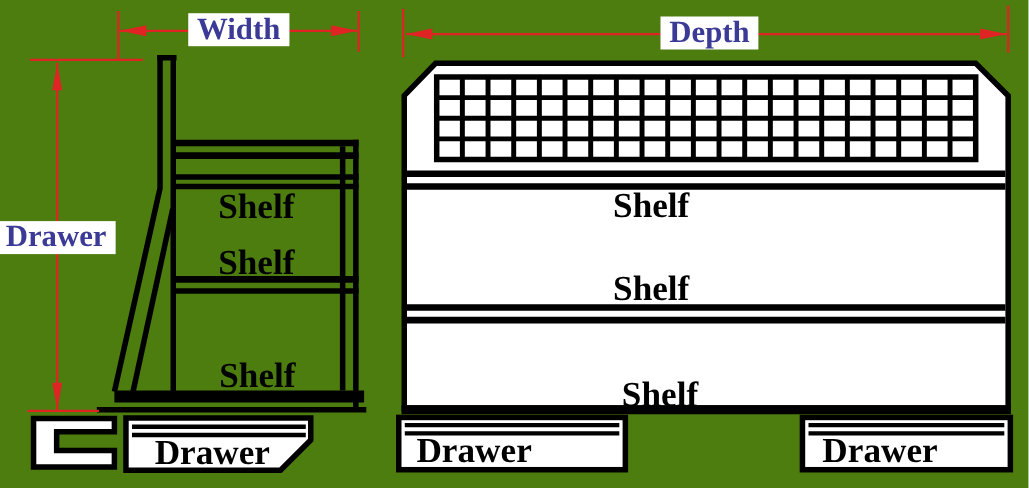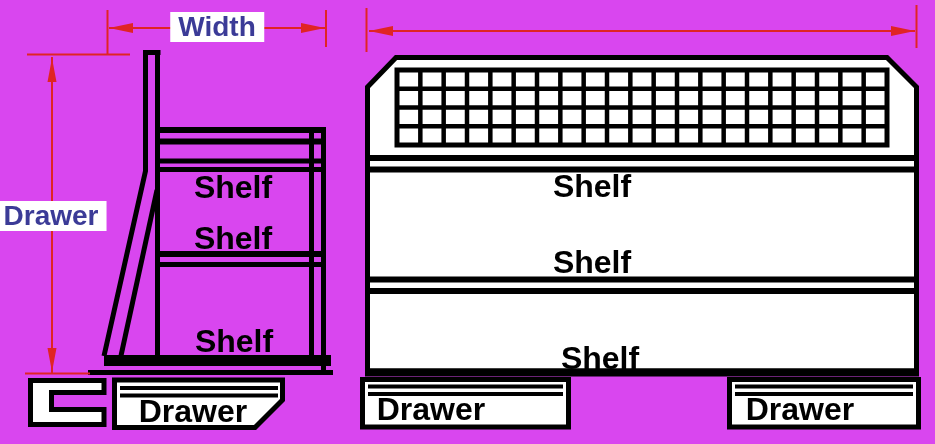--- a/index.html
+++ b/index.html
@@ -1,20 +1,20 @@
 <!DOCTYPE html>
 <html><head>
 <meta charset="utf-8">
 <style>
   html,body{margin:0;padding:0;background:#ffffff;}
   #stage{
     position:relative;
     width:935px;height:444px;
-    background:#d946ef;
-    font-family:Liberation Sans, sans-serif;
+    background:#4d7c0f;
+    font-family:Liberation Serif, serif;
     overflow:hidden;
   }
   #linework{position:absolute;left:0;top:0;}
   .lbl{
     position:absolute;
     transform:translate(-50%,-50%);
     white-space:nowrap;
     line-height:1;
     font-weight:bold;
   }
@@ -128,20 +128,21 @@
       <line x1="369" y1="31" x2="915" y2="31" stroke-width="2"></line>
       <polygon points="369,31 393,26 393,36" stroke="none"></polygon>
       <polygon points="915,31 891,26 891,36" stroke="none"></polygon>
     </g>
   </svg>
 
   <div class="lbl dim-lbl" style="left:217px;top:27px;">Width</div>
 
   <div class="lbl dim-lbl" style="left:51px;top:216px;">Drawer</div>
 
+  <div class="lbl dim-lbl" style="left:645px;top:30px;">Depth</div>
 
   <div class="lbl part-lbl" style="left:233px;top:187px;">Shelf</div>
   <div class="lbl part-lbl" style="left:233px;top:238px;">Shelf</div>
   <div class="lbl part-lbl" style="left:234px;top:341px;">Shelf</div>
 
   <div class="lbl part-lbl" style="left:193px;top:411px;">Drawer</div>
 
   <div class="lbl part-lbl" style="left:592px;top:186px;">Shelf</div>
   <div class="lbl part-lbl" style="left:592px;top:262px;">Shelf</div>
   <div class="lbl part-lbl" style="left:600px;top:358px;">Shelf</div>

